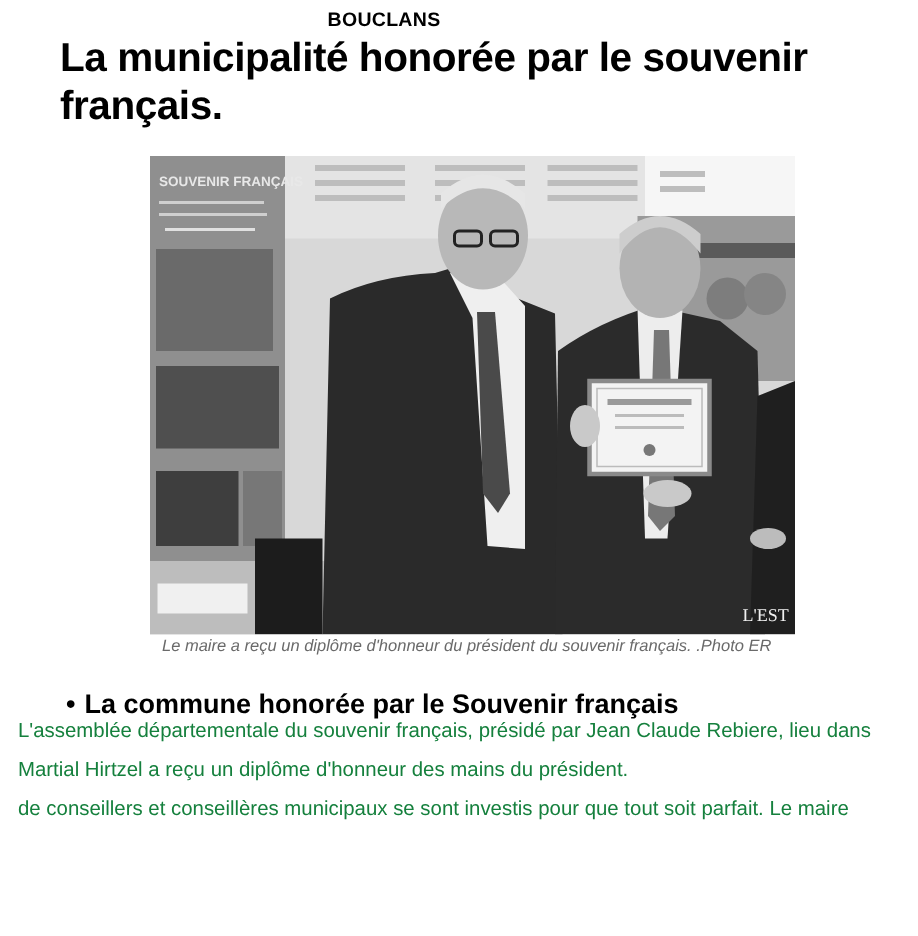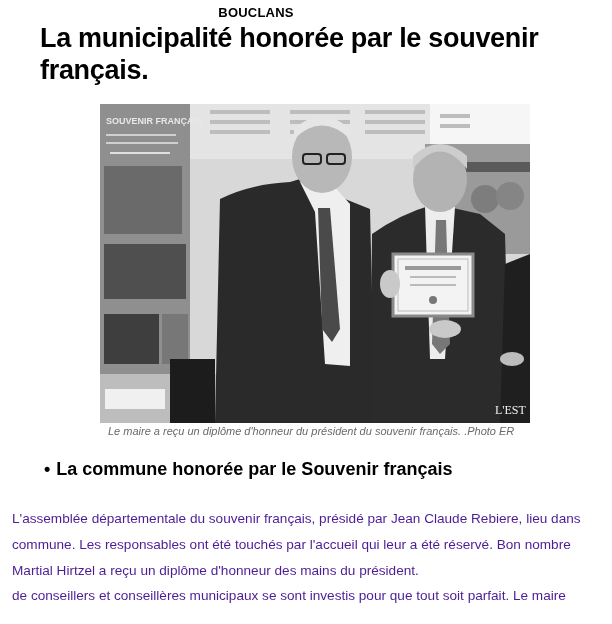--- a/index.html
+++ b/index.html
@@ -4,21 +4,21 @@
 <style>
   html, body { margin: 0; padding: 0; background: #ffffff; }
   body { width: 612px; height: 624px; position: relative; overflow: hidden; font-family: "Liberation Sans", sans-serif; color: #000; }
   .kicker { position: absolute; top: 5px; left: 0; width: 512px; text-align: center; font-weight: bold; font-size: 13px; letter-spacing: 0.2px; }
   .headline { position: absolute; top: 22px; left: 40px; width: 532px; text-align: left; font-weight: bold; font-size: 27px; line-height: 32px; letter-spacing: -0.3px; }
   .photo { position: absolute; left: 100px; top: 104px; width: 430px; height: 319px; overflow: hidden; background: #dcdcdc; }
   .photo svg { display: block; }
   .caption { position: absolute; top: 425px; left: 108px; width: 430px; font-style: italic; font-size: 11px; color: #6a6a6a; }
   .subhead { position: absolute; top: 459px; left: 20px; font-weight: bold; font-size: 18px; margin-left: 24px; }
   .subhead .bullet { margin-right: 6px; }
-  .body-text { position: absolute; top: 506px; left: 12px; width: 592px; font-size: 13.6px; line-height: 25.8px; color: #4c1d95; }
+  .body-text { position: absolute; top: 474px; left: 12px; width: 592px; font-size: 13.6px; line-height: 25.8px; color: #15803d; }
   .body-text .line { display: block; white-space: nowrap; }
 </style>
 </head>
 <body>
 
 <div class="kicker">BOUCLANS</div>
 <div class="headline">La municipalité honorée par le souvenir français.</div>
 
 <div class="photo">
   <svg width="430" height="319" viewBox="0 0 430 319" xmlns="http://www.w3.org/2000/svg">
@@ -101,16 +101,15 @@
 </div>
 
 <div class="caption">Le maire a reçu un diplôme d'honneur du président du souvenir français. .Photo ER</div>
 
 <div class="subhead">
   <span class="bullet">•</span><span>La commune honorée par le Souvenir français</span>
 </div>
 
 <div class="body-text">
   <span class="line">L'assemblée départementale du souvenir français, présidé par Jean Claude Rebiere, lieu dans</span>
-  <span class="line">commune. Les responsables ont été touchés par l'accueil qui leur a été réservé. Bon nombre</span>
   <span class="line">Martial Hirtzel a reçu un diplôme d'honneur des mains du président.</span>
   <span class="line">de conseillers et conseillères municipaux se sont investis pour que tout soit parfait. Le maire</span>
 </div>
 
 </body></html>

